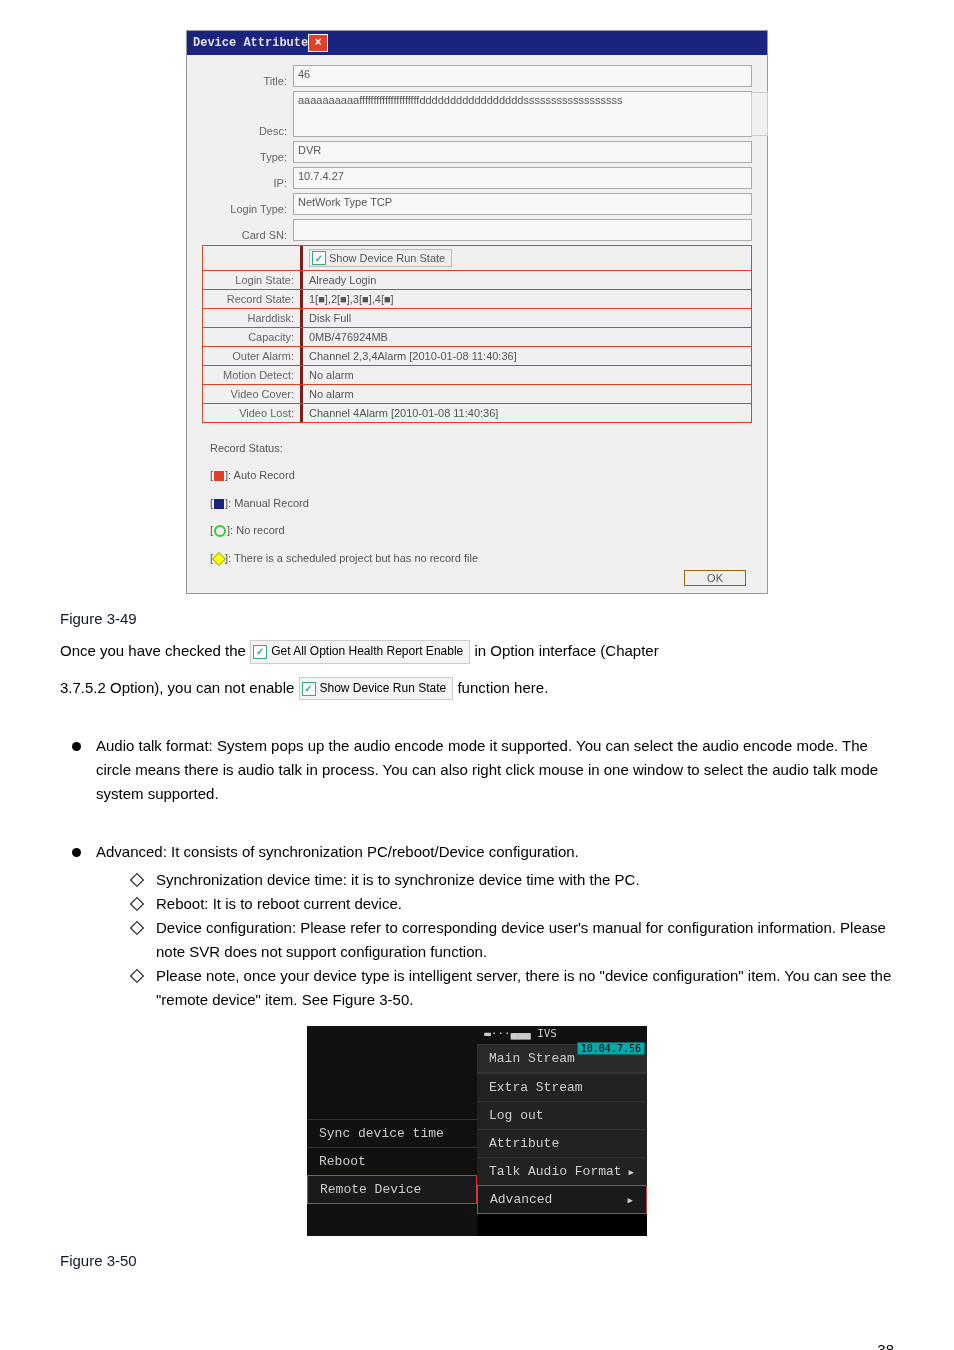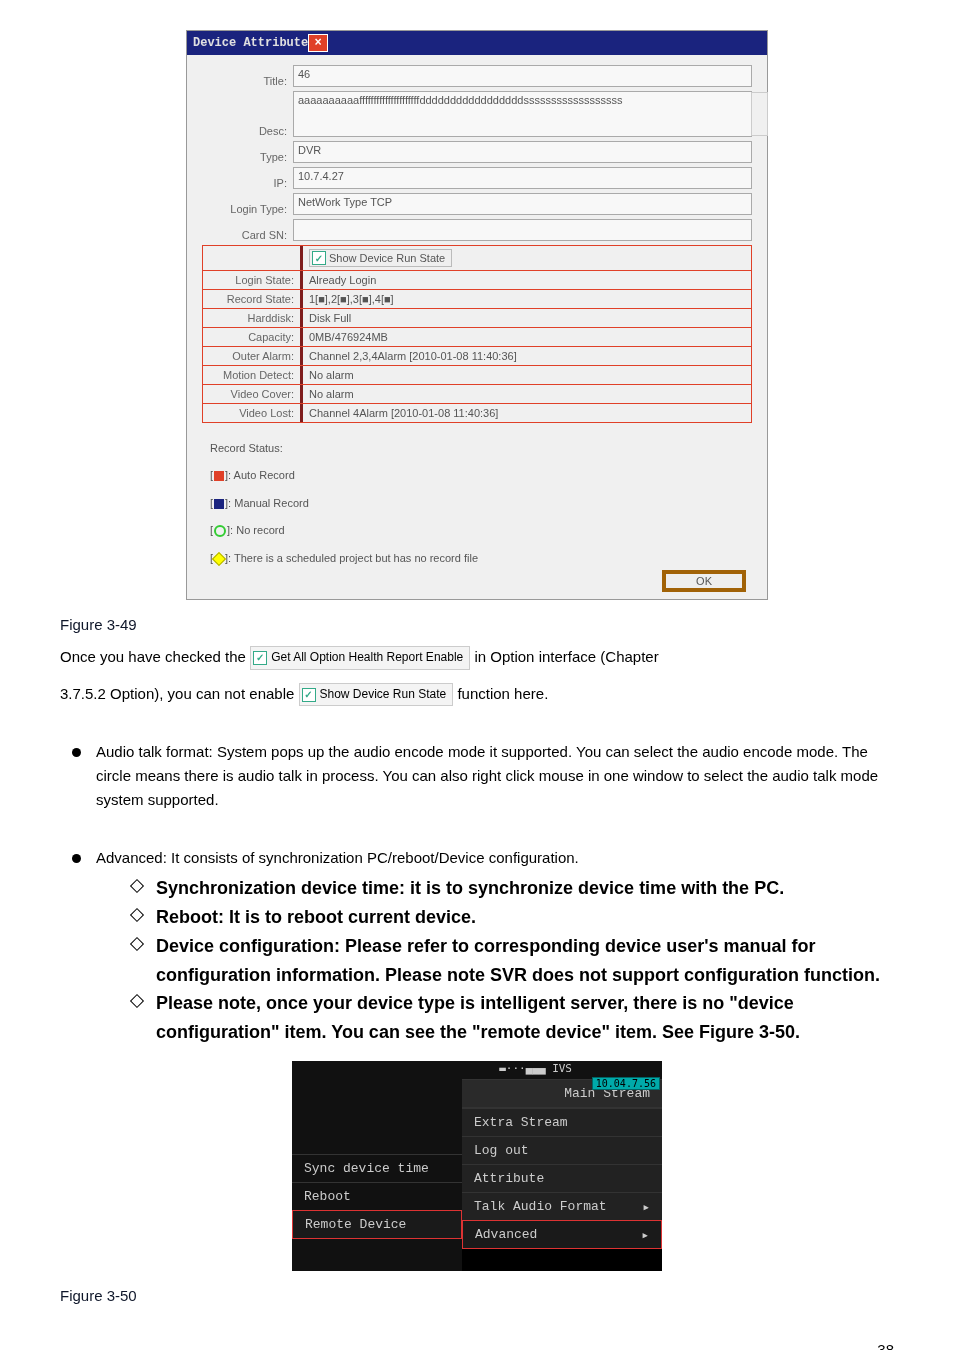--- a/index.html
+++ b/index.html
@@ -18,43 +18,43 @@
 .red-table .form-row:last-child{border-bottom:none;}
 .red-table .form-label { border-right:3px solid #7f1d1d; padding:3px 6px; display:flex; align-items:center; justify-content:flex-end;}
 .red-table .red-cell { flex:1; padding:3px 6px; font-size:11px;}
 .check-cell { background:#efefef; border:1px solid #bbb; display:inline-flex; align-items:center; padding:1px 6px 1px 2px; gap:3px;}
 .cb { width:12px; height:12px; border:1px solid #3a8; background:#fff; display:flex; align-items:center; justify-content:center; color:#3a8; font-size:10px; font-weight:bold;}
 .legend { font-size:11px; color:#555; padding: 6px 0 0 8px;}
 .legend div{line-height:1.4;margin-top:12px;}
 .sq { display:inline-flex; width:10px; height:10px; vertical-align:middle; margin:0 1px;}
 .sq.red{background:#e04028;} .sq.blue{background:#1a237e;} .sq.green{border:2px solid #3c3;border-radius:50%;width:8px;height:8px;} .sq.yellow{background:#ff0;transform:rotate(45deg);width:8px;height:8px;border:1px solid #aa0;}
 .ok-row{text-align:right;padding:4px 6px 2px;}
-.ok-btn{display:inline-block;border:4px solid #a16207;background:#eee;padding:1px 30px;font-size:11px;}
+.ok-btn{display:inline-block;border:1px solid #a16207;background:#eee;padding:1px 22px;font-size:11px;}
 .fig-caption{text-align:left;font-size:15px;color:#0f172a;margin-top:16px;}
 .section-title{font-weight:bold;font-size:15px;margin-top:18px;}
 .body-text{font-size:15px;color:#000;line-height:1.6;margin-top:12px;}
 .inline-chip{display:inline-flex;align-items:center;border:1px solid #ccc;background:#f4f4f4;padding:1px 6px 1px 2px;font-size:12px;gap:4px;vertical-align:middle;}
 ul.bullets{list-style:none;padding-left:8px;margin:8px 0;}
 ul.bullets > li{position:relative;padding-left:28px;font-size:15px;line-height:1.6;margin-bottom:2px;margin-top:34px;}
 ul.bullets > li::before{content:"";position:absolute;left:4px;top:8px;width:9px;height:9px;background:#000;border-radius:50%;}
 ul.diamonds{list-style:none;padding-left:32px;margin:4px 0;}
-ul.diamonds > li{position:relative;padding-left:28px;font-size:18px;line-height:1.6;font-weight:bold;}
+ul.diamonds > li{position:relative;padding-left:28px;font-size:15px;line-height:1.6;}
 ul.diamonds > li::before{content:"";position:absolute;left:4px;top:7px;width:8px;height:8px;border:1px solid #000;transform:rotate(45deg);}
-.menu-img{width:370px;margin:14px auto 0;background:#000000;position:relative;}
+.menu-img{width:340px;margin:14px auto 0;background:#000000;position:relative;}
 .menu-top{height:18px;background:#111;font-size:11px;color:#ccc;text-align:right;padding-right:40px;font-family:monospace;}
 .ivs-badge{position:absolute;top:1px;right:90px;color:#ccc;font-family:monospace;font-size:11px;}
 .menu-corner{position:absolute;top:16px;right:2px;background:#0aa;color:#000;font-size:10px;padding:0 3px;font-family:monospace;border:1px solid #066;}
 .menu-cols{display:flex;font-family:'Courier New',monospace;color:#ccc;font-size:13px;}
 .menu-left{width:170px;background:#111;}
 .menu-right{flex:1;background:#222;}
 .menu-item{padding:6px 12px;border-top:1px solid #333;}
 .menu-item.arrow::after{content:"▸";float:right;color:#ccc;}
 .menu-item.highlight{border:1px solid #d33;background:#1a1a1a;}
 .menu-spacer{height:75px;}
-.menu-right-top{background:#2a2a2a;border-bottom:1px solid #333;text-align:right;}
+.menu-right-top{background:#2a2a2a;border-bottom:1px solid #333;}
 .page-num{position:absolute;bottom:22px;right:60px;font-size:15px;}
 </style>
 </head>
 <body>
 <div class="page">
 
 <div class="dialog-img">
   <div class="dialog-titlebar">
     <span>Device Attribute</span>
     <span class="close-btn">×</span>

